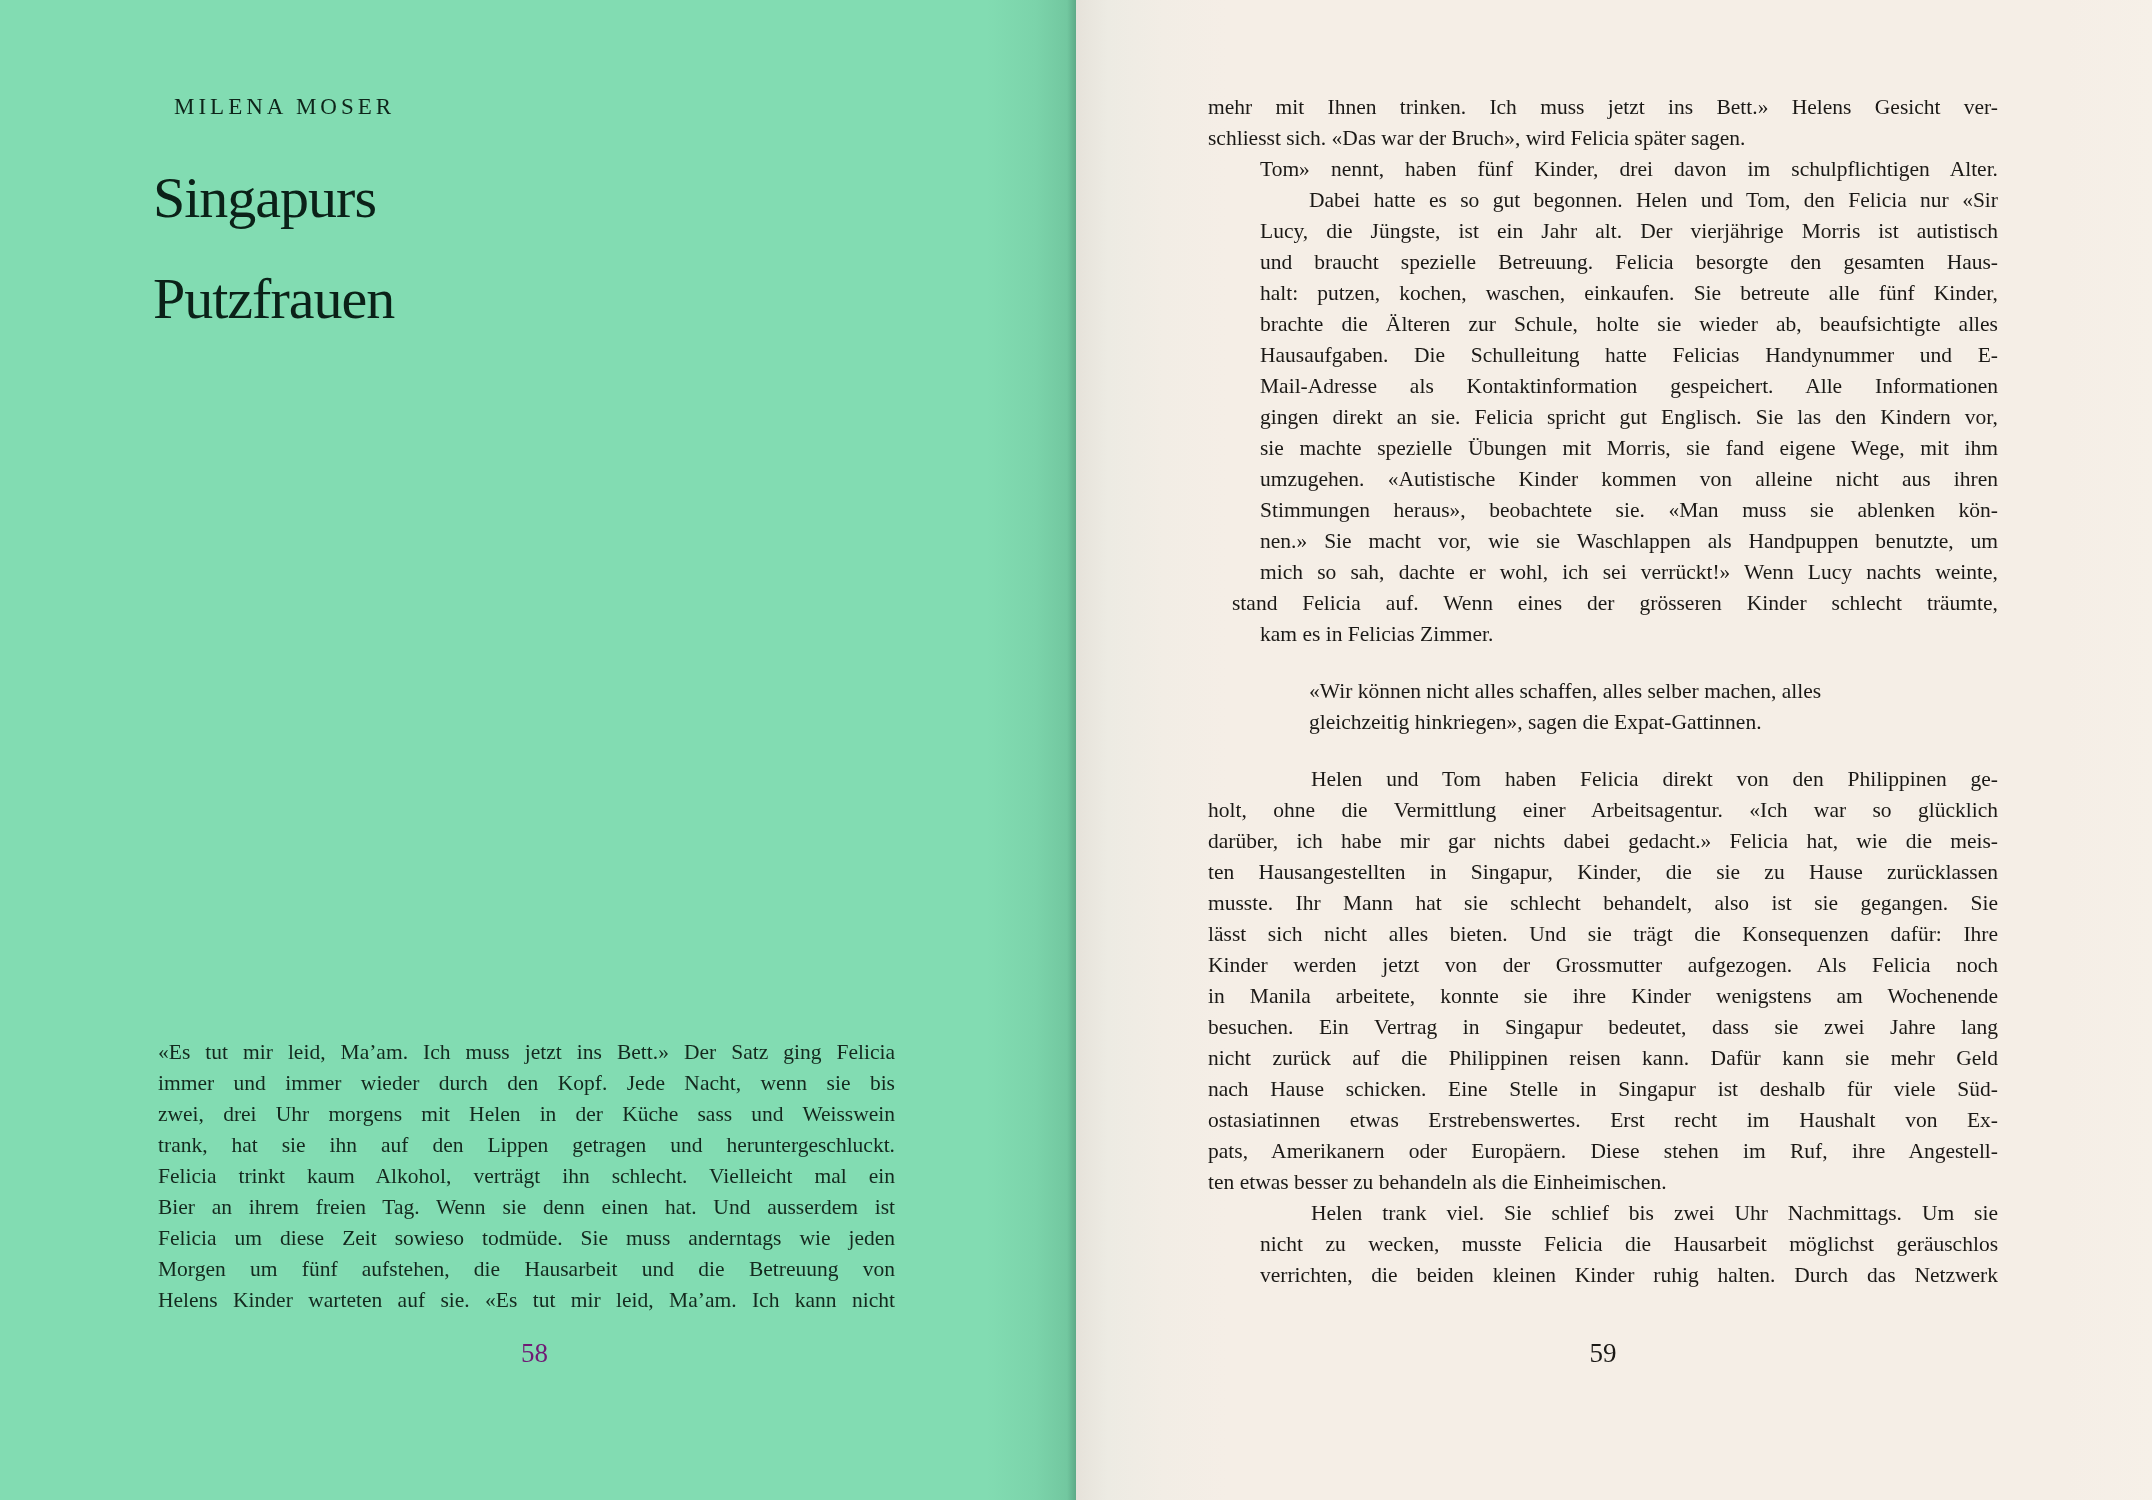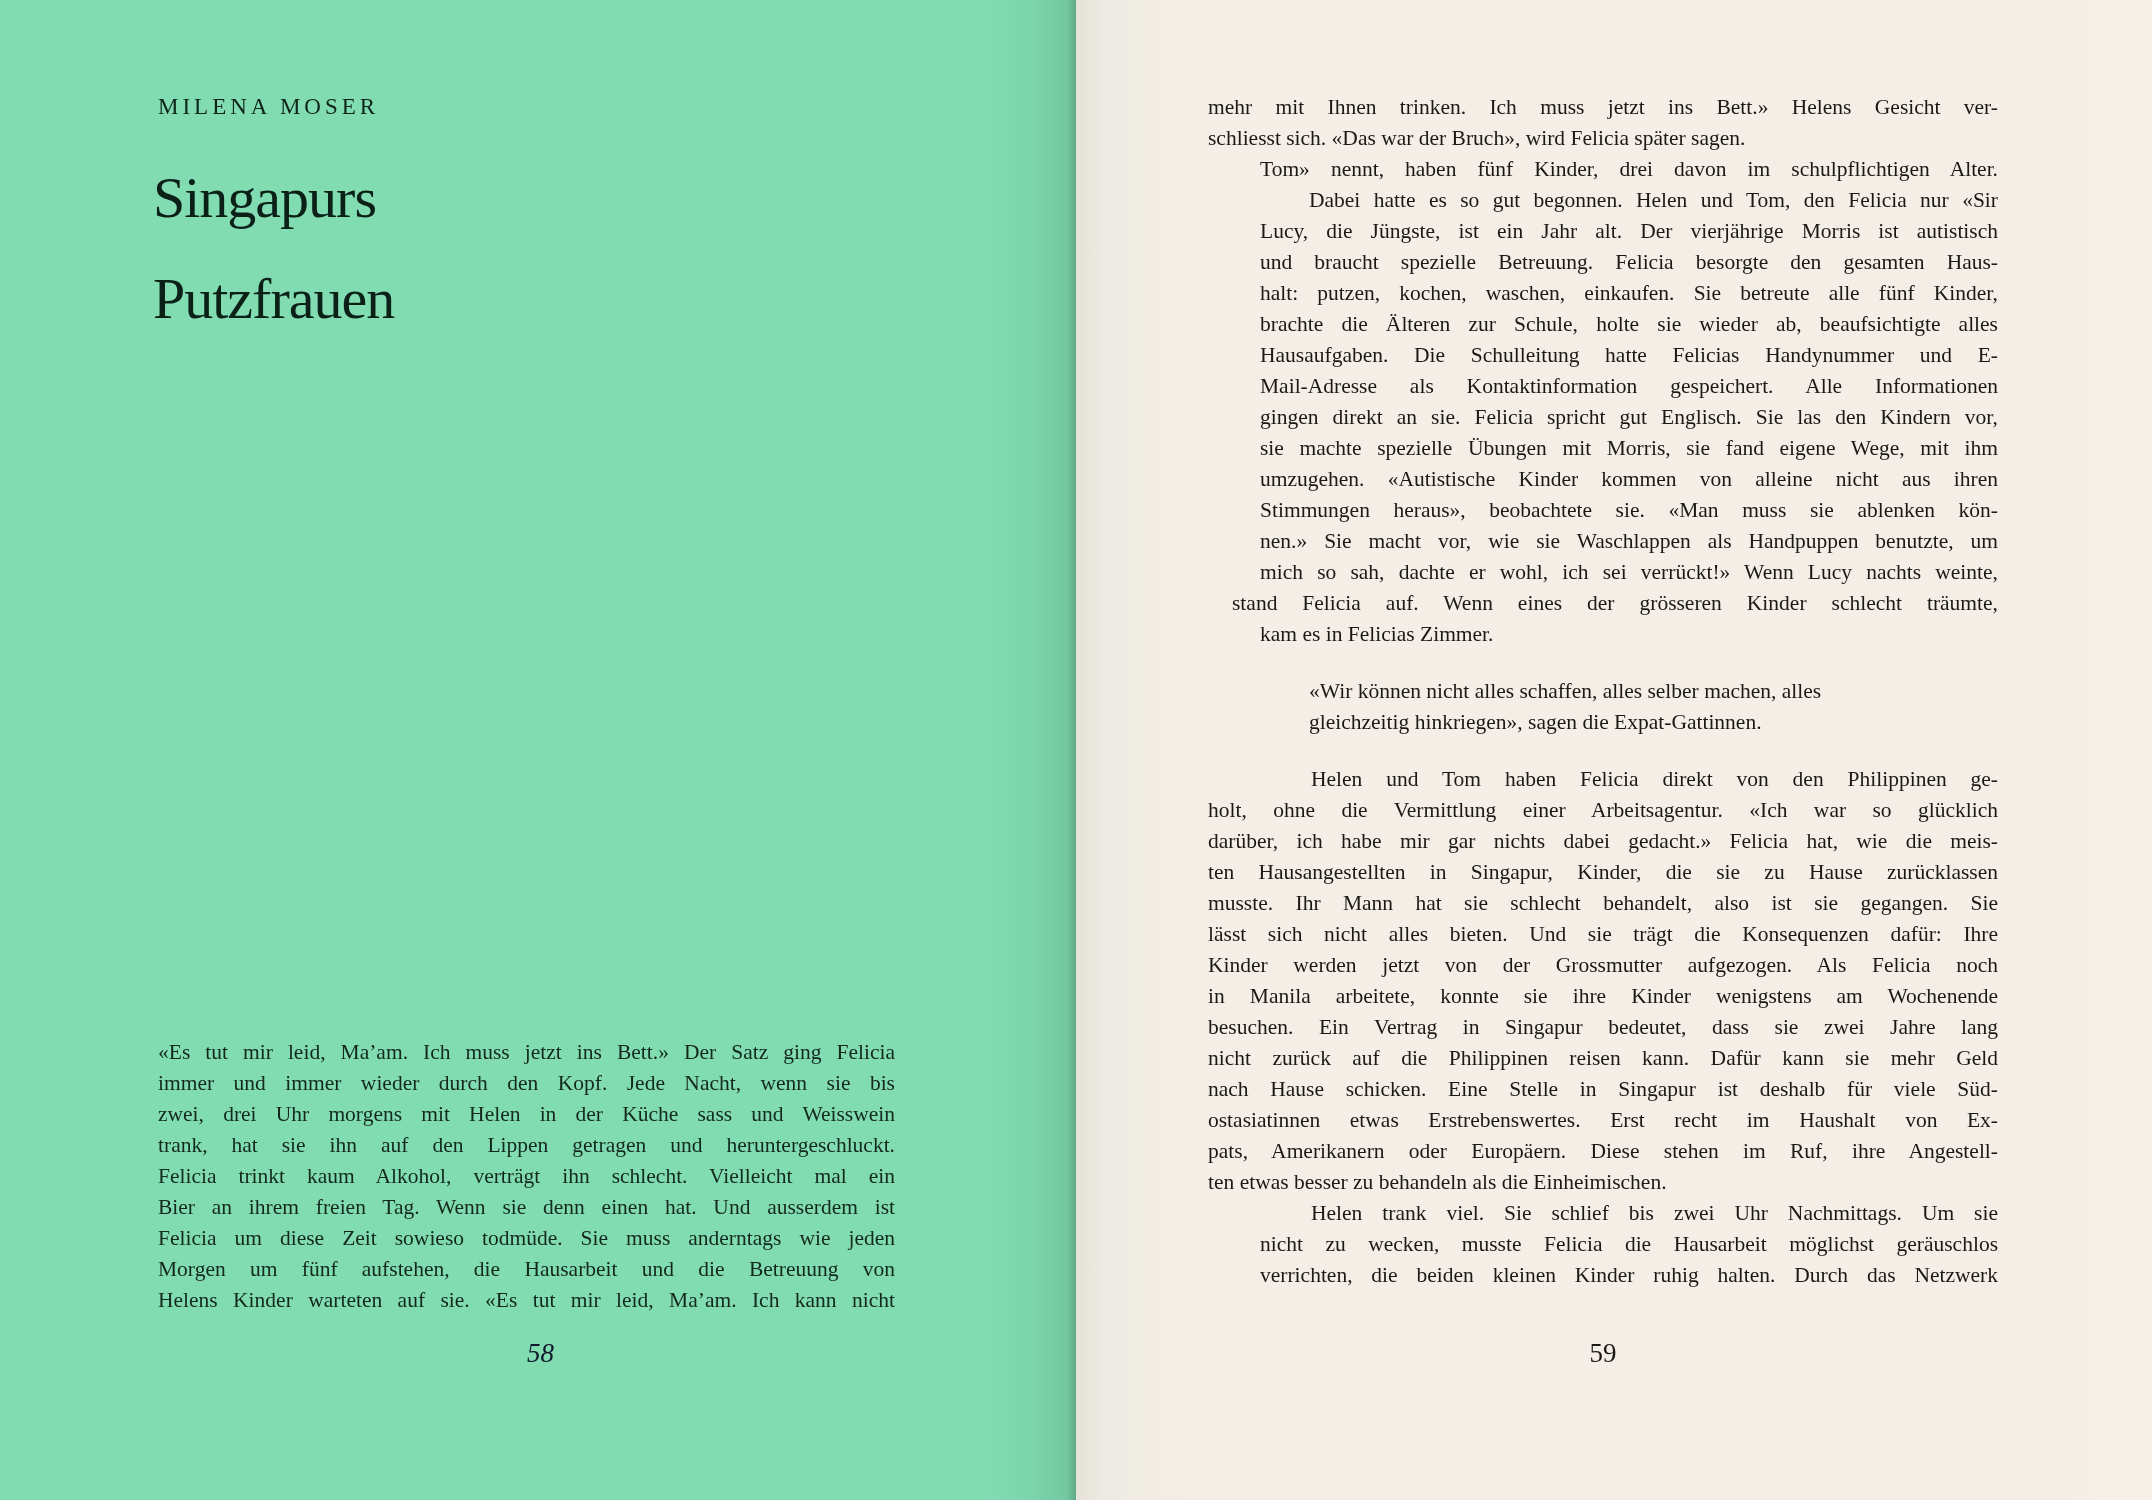--- a/index.html
+++ b/index.html
@@ -21,21 +21,21 @@
   .gutter-shadow-left {
     position: absolute; top: 0; right: 0; bottom: 0; width: 90px;
     background: linear-gradient(90deg,
       rgba(18,74,48,0) 0%,
       rgba(18,74,48,0.06) 55%,
       rgba(18,74,48,0.14) 90%,
       rgba(10,55,35,0.30) 100%);
     pointer-events: none;
   }
   .author {
-    position: absolute; left: 158px; top: 94px;
+    position: absolute; left: 174px; top: 94px;
     font-size: 23px; letter-spacing: 4px;
     color: #0e241a;
   }
   .title {
     position: absolute; left: 153px; top: 147px;
     margin: 0; font-weight: 400;
     font-size: 58px; line-height: 101px; letter-spacing: -1px;
     color: #0b2118;
   }
   .left-paragraph {
@@ -69,21 +69,21 @@
     overflow: hidden;
   }
   .jl { text-align: justify; text-align-last: justify; }
   .ll { text-align: left;    text-align-last: left; }
   .block.gap { margin-top: 26px; }
 
   .pagenum {
     position: absolute; top: 1338px;
     font-size: 27px; text-align: center;
   }
-  .pagenum-left  { left: 172px; width: 737px; color: #0f172a; font-style: italic; }
+  .pagenum-left  { left: 166px; width: 737px; color: #701a75; }
   .pagenum-right { left: 132px; width: 790px; color: #1b1916; }
 </style>
 </head>
 <body>
 
 <div class="spread">
 
   <div class="page page-left">
     <div class="author">MILENA MOSER</div>
 

